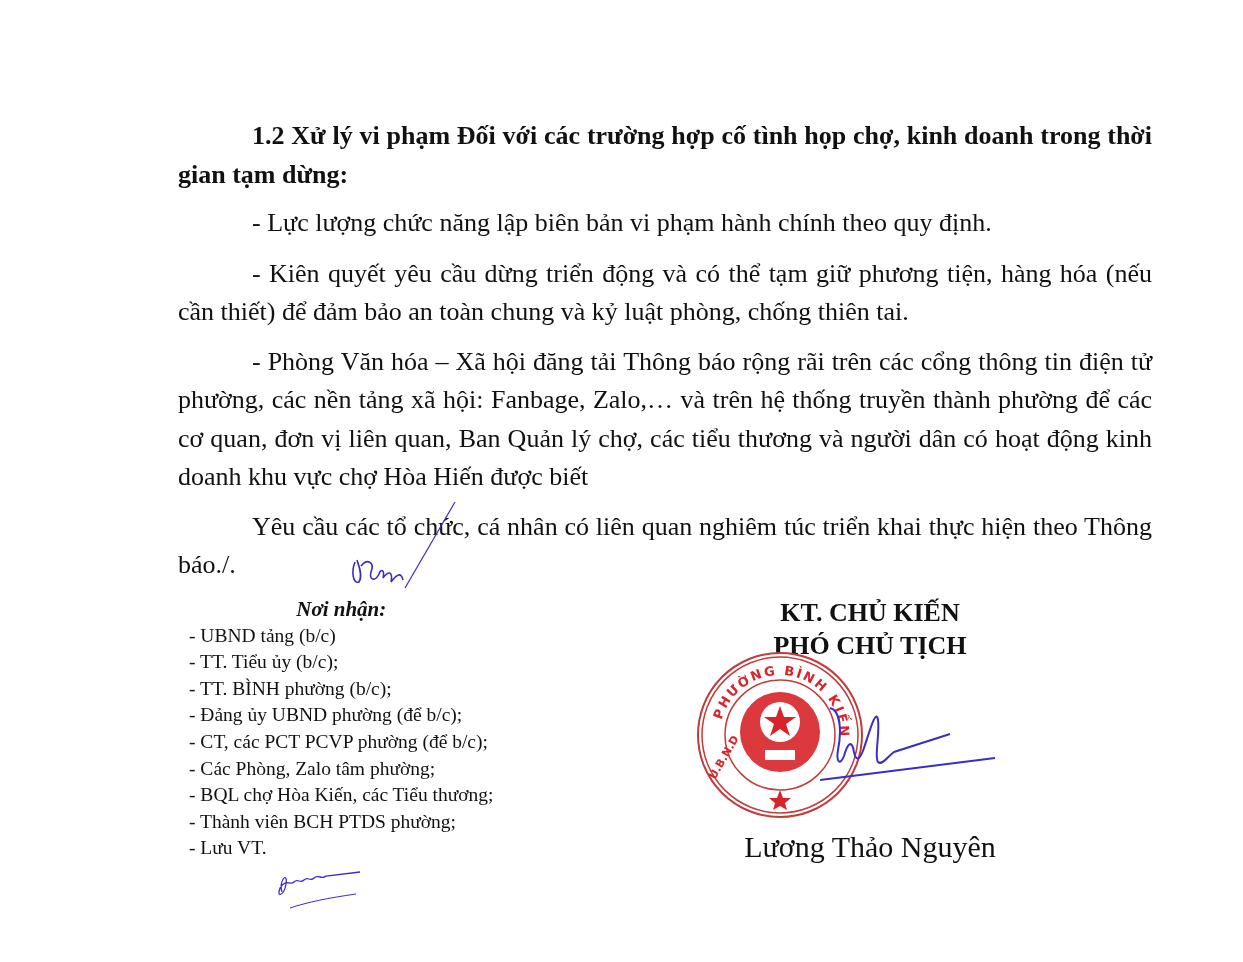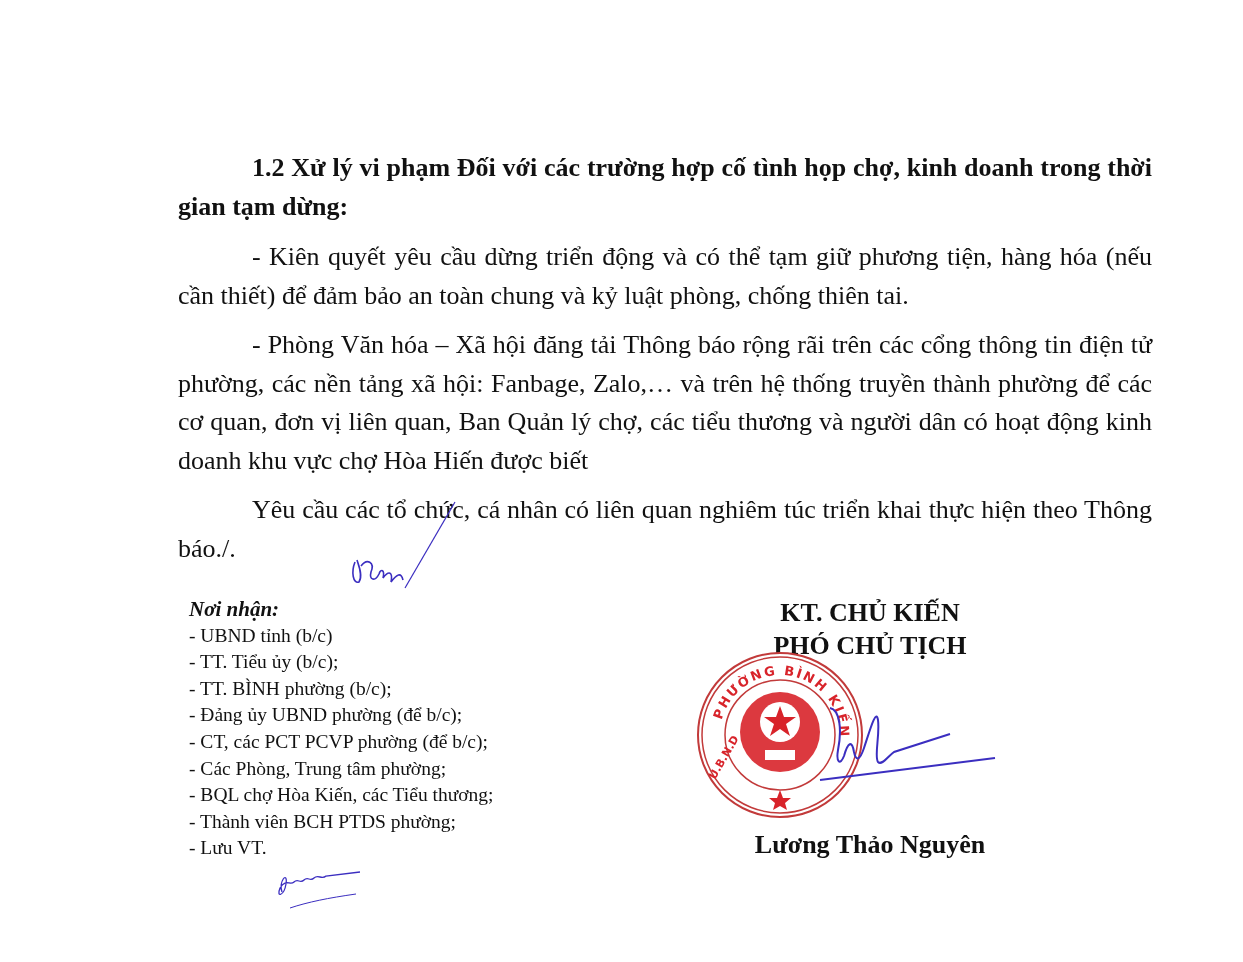--- a/index.html
+++ b/index.html
@@ -21,40 +21,40 @@
       width: 1243px; height: 962px;
     }
     .body-text {
       position: absolute;
       left: 178px;
       width: 974px;
       font-size: 26px;
       line-height: 38.5px;
       text-align: justify;
       text-align-last: left;
-      margin-top: 32px;
     }
     .para {
       margin: 0;
       text-indent: 74px;
     }
     .heading-para {
       font-weight: bold;
     }
     .recipients {
       position: absolute;
       left: 189px;
       top: 596px;
       font-size: 19.5px;
       line-height: 26.6px;
     }
     .recipients .title {
       font-weight: bold;
       font-style: italic;
       font-size: 21px;
+      text-align: center;
     }
     .recipients ul {
       list-style: none;
       margin: 0;
       padding: 0;
     }
     .sign-block {
       position: absolute;
       left: 700px;
       top: 596px;
@@ -63,61 +63,62 @@
       font-weight: bold;
       font-size: 26px;
       line-height: 33px;
     }
     .signer-name {
       position: absolute;
       left: 700px;
       top: 830px;
       width: 340px;
       text-align: center;
-      font-weight: bold;
-      font-size: 26px;
+      font-weight: normal;
+      font-size: 30px;
     }
     .seal {
       position: absolute;
       left: 695px;
       top: 650px;
       width: 170px;
       height: 170px;
     }
     .sig {
       position: absolute;
     }
   </style>
 </head>
 <body>
 
 <div class="page">
 
   <div class="body-text" style="top:117px;">
     <p class="para heading-para">1.2 Xử lý vi phạm Đối với các trường hợp cố tình họp chợ, kinh doanh trong thời gian tạm dừng:</p>
+    <p class="para" style="margin-top:10px;">- Lực lượng chức năng lập biên bản vi phạm hành chính theo quy định.</p>
     <p class="para" style="margin-top:12px;">- Kiên quyết yêu cầu dừng triển động và có thể tạm giữ phương tiện, hàng hóa (nếu cần thiết) để đảm bảo an toàn chung và kỷ luật phòng, chống thiên tai.</p>
     <p class="para" style="margin-top:11px;">- Phòng Văn hóa – Xã hội đăng tải Thông báo rộng rãi trên các cổng thông tin điện tử phường, các nền tảng xã hội: Fanbage, Zalo,… và trên hệ thống truyền thành phường để các cơ quan, đơn vị liên quan, Ban Quản lý chợ, các tiểu thương và người dân có hoạt động kinh doanh khu vực chợ Hòa Hiến được biết</p>
     <p class="para" style="margin-top:11px;">Yêu cầu các tổ chức, cá nhân có liên quan nghiêm túc triển khai thực hiện theo Thông báo./.</p>
   </div>
 
   <svg class="sig" style="left:345px; top:500px;" width="120" height="95" viewBox="0 0 120 95">
     <path d="M10 62 C6 72 8 84 14 82 C18 76 14 66 12 60" fill="none" stroke="#3b2ec0" stroke-width="1.6"></path>
     <path d="M16 66 C22 58 30 62 26 72 C24 80 30 82 34 74 C36 68 40 70 38 78 C44 70 48 72 46 82 C52 74 56 72 58 80" fill="none" stroke="#3b2ec0" stroke-width="1.6"></path>
     <path d="M60 88 L110 2" fill="none" stroke="#3b2ec0" stroke-width="1.2"></path>
   </svg>
 
   <div class="recipients">
     <div class="title">Nơi nhận:</div>
     <ul>
-      <li>- UBND tỉnh (b/c)</li>
+      <li>- UBND tảng (b/c)</li>
       <li>- TT. Tiểu ủy (b/c);</li>
       <li>- TT. BÌNH phường (b/c);</li>
       <li>- Đảng ủy UBND phường (để b/c);</li>
       <li>- CT, các PCT PCVP phường (để b/c);</li>
-      <li>- Các Phòng, Trung tâm phường;</li>
+      <li>- Các Phòng, Zalo tâm phường;</li>
       <li>- BQL chợ Hòa Kiến, các Tiểu thương;</li>
       <li>- Thành viên BCH PTDS phường;</li>
       <li>- Lưu VT.</li>
     </ul>
   </div>
 
   <svg class="sig" style="left:268px; top:862px;" width="100" height="50" viewBox="0 0 100 50">
     <path d="M14 30 C10 20 20 8 18 22 C16 34 8 36 12 26 C18 16 22 24 26 20 C30 16 32 22 36 18 C40 14 42 20 46 16 C50 12 54 18 58 14 L92 10" fill="none" stroke="#3b2ec0" stroke-width="1.3"></path>
     <path d="M22 46 C40 40 60 36 88 32" fill="none" stroke="#3b2ec0" stroke-width="1"></path>
   </svg>

